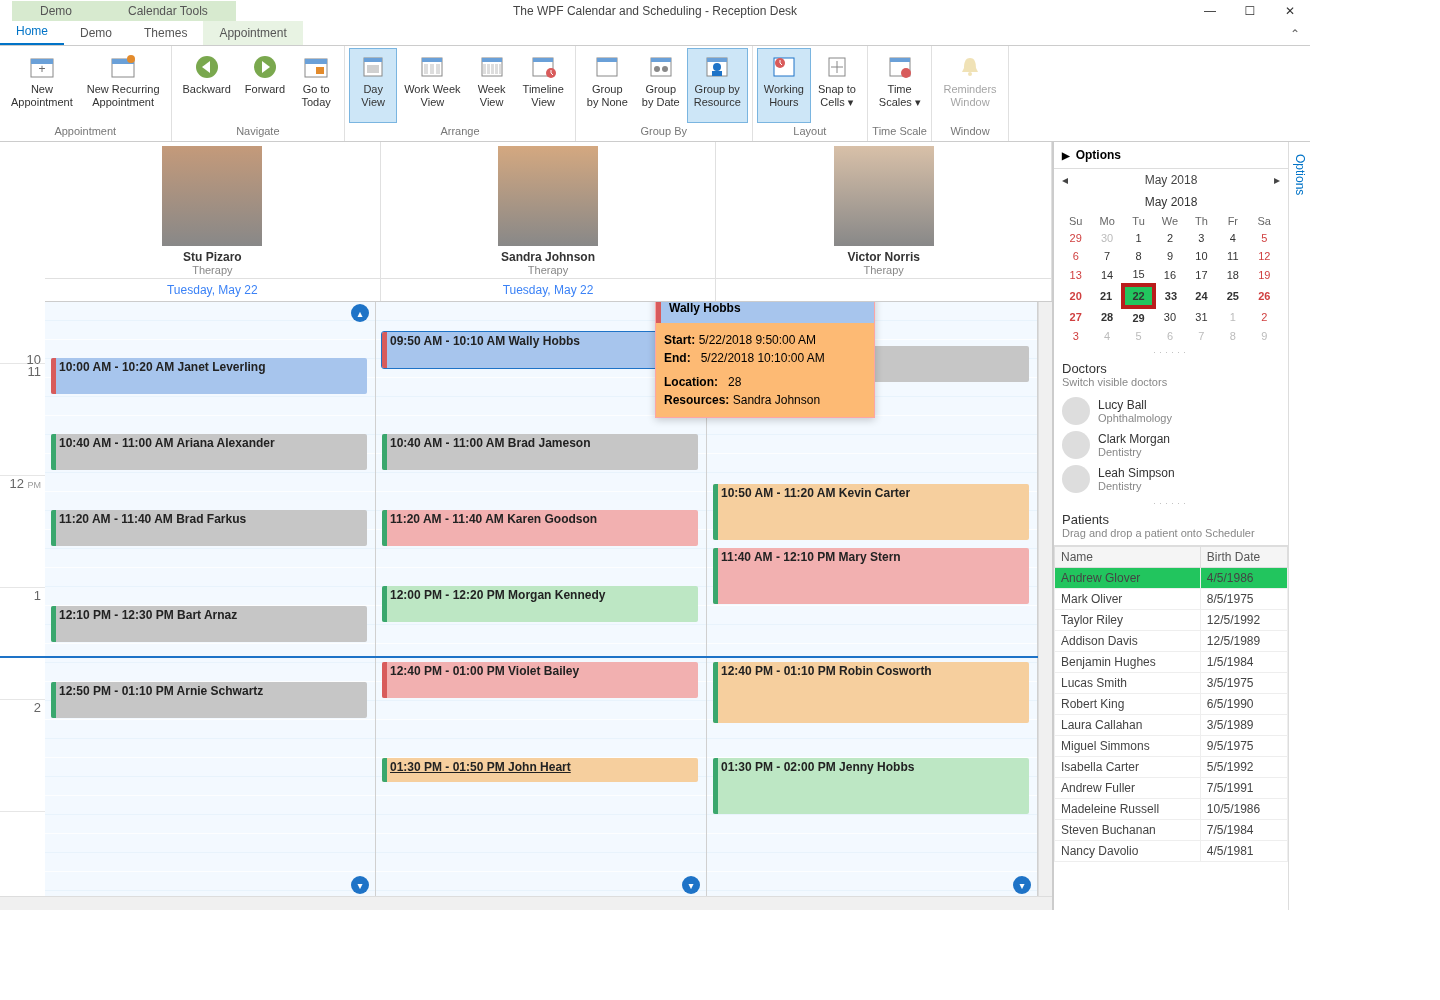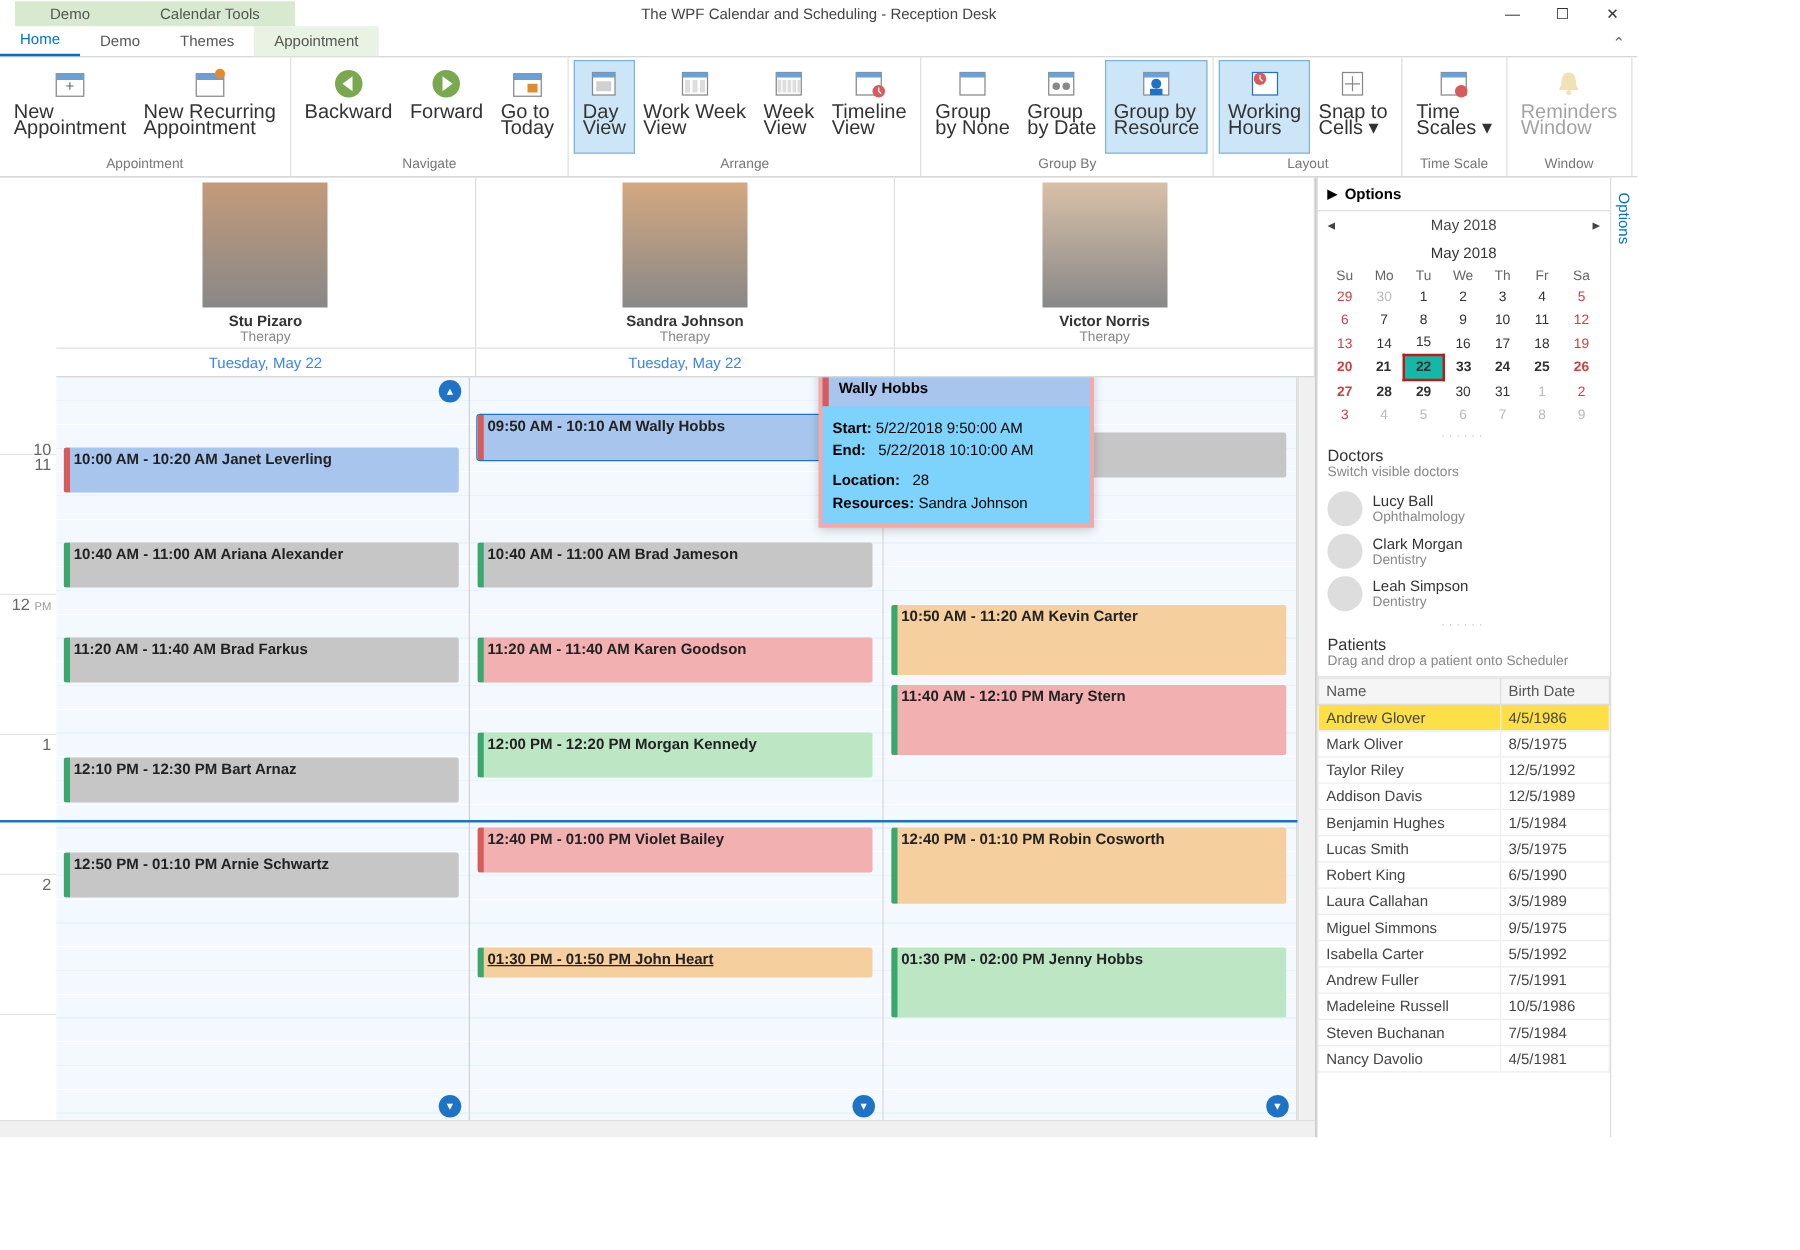--- a/index.html
+++ b/index.html
@@ -16,72 +16,72 @@
 .ribbon-tab.green{background:#e8f3e3}
 .collapse-caret{margin-left:auto;padding:4px 10px;color:#666}
 .ribbon{display:flex;border-bottom:1px solid #ccc;height:96px;background:#fff}
 .rgroup{display:flex;flex-direction:column;border-right:1px solid #e0e0e0;padding:2px 4px}
 .rgroup-items{display:flex;flex:1}
 .rgroup-label{text-align:center;color:#777;font-size:11px;padding:2px 0}
 .ritem{display:flex;flex-direction:column;align-items:center;justify-content:flex-start;padding:4px 6px;min-width:48px;cursor:pointer;border:1px solid transparent}
 .ritem.sel{background:#cde6f7;border:1px solid #7ab5e0}
 .ritem.dim{opacity:0.45}
 .ritem .ico{width:28px;height:28px;margin-bottom:2px;display:flex;align-items:center;justify-content:center}
-.ritem .lbl{color:#333;line-height:13px;font-size:16px}
+.ritem .lbl{text-align:center;color:#333;line-height:13px;font-size:11px}
 .content{display:flex;height:calc(100% - 142px)}
 .sched{flex:1;display:flex;flex-direction:column;border-right:1px solid #ccc;overflow:hidden}
 .res-headers{display:flex;margin-left:45px}
 .res-h{flex:1;text-align:center;border-right:1px solid #e0e0e0;padding:4px 0 2px 0}
 .res-h .nm{font-weight:600;color:#333;font-size:12px}
 .res-h .sp{color:#888;font-size:11px}
 .avatar{width:100px;height:100px;border-radius:0;background:#ddd;margin:0 auto 4px auto}
 .date-row{display:flex;margin-left:45px;border-bottom:1px solid #ccc}
 .date-cell{flex:1;text-align:center;color:#3b82f6;padding:4px 0;border-right:1px solid #e0e0e0;border-top:1px solid #e0e0e0;font-size:12px}
 .grid-wrap{flex:1;position:relative;overflow:hidden}
 .grid{position:absolute;left:45px;right:14px;top:0;bottom:14px;display:flex}
 .timecol{position:absolute;left:0;top:0;width:45px;bottom:14px}
 .timecol .hour{height:112px;text-align:right;padding-right:4px;color:#666;font-size:13px;border-bottom:1px solid #e6e6e6}
 .timecol .hour span{font-size:9px;color:#999}
 .rescol{flex:1;border-right:1px solid #d0d0d0;position:relative;background:repeating-linear-gradient(to bottom,#f3f9ff 0,#f3f9ff 18px,#e8f3fc 18px,#e8f3fc 19px,#f3f9ff 19px,#f3f9ff 37px,#fdfeff 37px,#fdfeff 38px)}
 .appt{position:absolute;left:6px;right:8px;border-radius:2px;padding:2px 4px 2px 8px;font-size:11px;color:#222;overflow:hidden;white-space:nowrap}
 .appt .bar{position:absolute;left:0;top:0;bottom:0;width:5px}
-.tooltip{position:absolute;background:#7dd3fc;border:3px solid #fca5a5;box-shadow:0 2px 8px rgba(0,0,0,0.2);z-index:50;width:220px}
+.tooltip{position:absolute;background:#fdba74;border:1px solid #fca5a5;box-shadow:0 2px 8px rgba(0,0,0,0.2);z-index:50;width:220px}
 .tt-head{background:#a7c5ed;padding:8px;font-weight:600;border-left:5px solid #d85b5b}
 .tt-body{padding:8px;line-height:18px}
 .tt-body b{font-weight:600}
 .now-line{position:absolute;left:0;right:14px;border-top:2px solid #1e73c7;z-index:5}
 .scrollbar-v{position:absolute;right:0;top:0;bottom:14px;width:14px;background:#f0f0f0;border-left:1px solid #ddd}
 .scrollbar-h{position:absolute;left:0;right:0;bottom:0;height:14px;background:#f0f0f0;border-top:1px solid #ddd}
 .nav-pill{position:absolute;width:18px;height:18px;border-radius:50%;background:#1e73c7;color:#fff;display:flex;align-items:center;justify-content:center;font-size:10px;cursor:pointer}
 .side{width:235px;display:flex;flex-direction:column;border-left:1px solid #ccc}
 .opt-strip{width:22px;background:#fff;border-left:1px solid #ddd;display:flex;align-items:flex-start;justify-content:center;padding-top:12px}
 .opt-strip span{writing-mode:vertical-rl;color:#0173c7}
 .opt-head{padding:6px 8px;font-weight:600;border-bottom:1px solid #ddd;display:flex;align-items:center;gap:6px}
 .monthnav{display:flex;justify-content:space-between;padding:4px 8px;color:#444}
 .cal{padding:2px 6px}
 .cal-title{text-align:center;padding:2px 0 4px 0;color:#333}
 .cal table{width:100%;border-collapse:collapse;table-layout:fixed}
 .cal th{color:#666;font-weight:400;padding:2px 0;font-size:11px}
 .cal td{text-align:center;padding:3px 0;font-size:11px;color:#333}
 .cal td.other{color:#bbb}
 .cal td.sun{color:#d04040}
 .cal td.bold{font-weight:700}
-.cal td.sel{background:#14b8a6;border:2px solid #b91c1c}
+.cal td.sel{background:#22c55e;border:4px solid #b91c1c}
 .section-title{padding:4px 8px 0 8px;color:#333;font-size:13px}
 .section-sub{padding:0 8px 4px 8px;color:#888;font-size:11px}
 .doclist{padding:2px 6px}
 .docrow{display:flex;align-items:center;gap:8px;padding:3px 2px}
 .docrow .dvat{width:28px;height:28px;border-radius:50%;background:#ddd}
 .docrow .dn{font-size:12px;color:#333}
 .docrow .ds{font-size:11px;color:#888}
 .ptable{flex:1;overflow:auto;border-top:1px solid #ddd;margin-top:2px}
 .ptable table{width:100%;border-collapse:collapse}
 .ptable th{background:#f5f5f5;border:1px solid #ddd;padding:3px 6px;text-align:left;font-weight:400;color:#555}
 .ptable td{border:1px solid #eee;padding:3px 6px;color:#444}
-.ptable tr.sel td{background:#fde047}
+.ptable tr.sel td{background:#22c55e}
 .drag-handle{text-align:center;color:#bbb;font-size:9px;letter-spacing:3px}
 svg{display:block}
 </style>
 </head>
 <body>
 
 <div class="titlebar">
   <div class="tab-area">
     <div style="width:12px;background:#fff"></div>
     <div class="context-tab">Demo</div>

